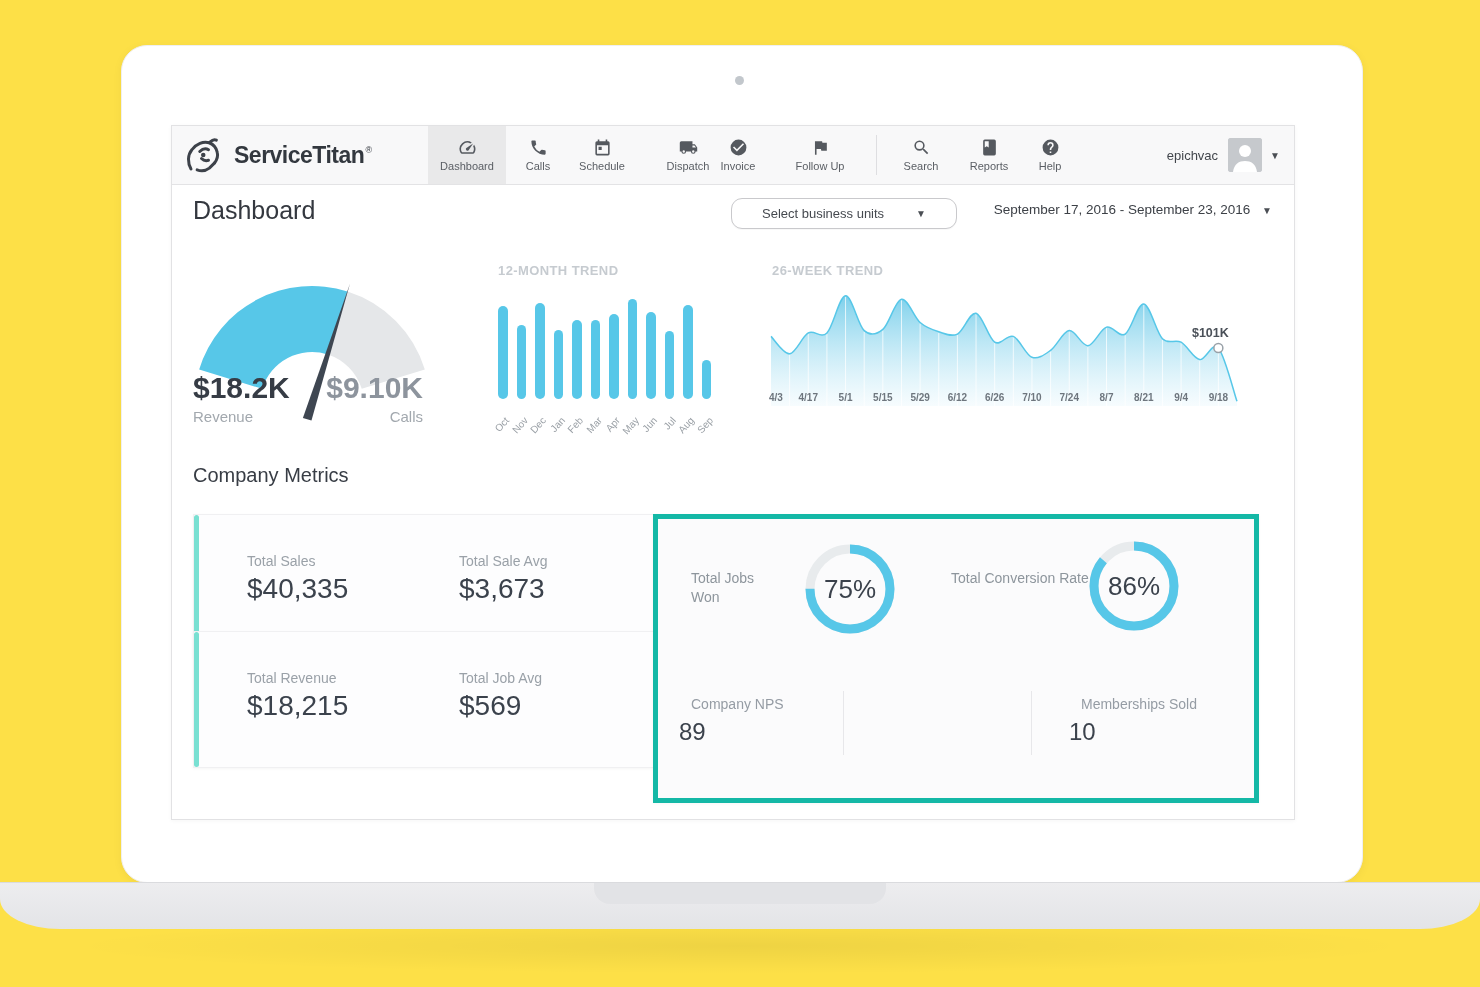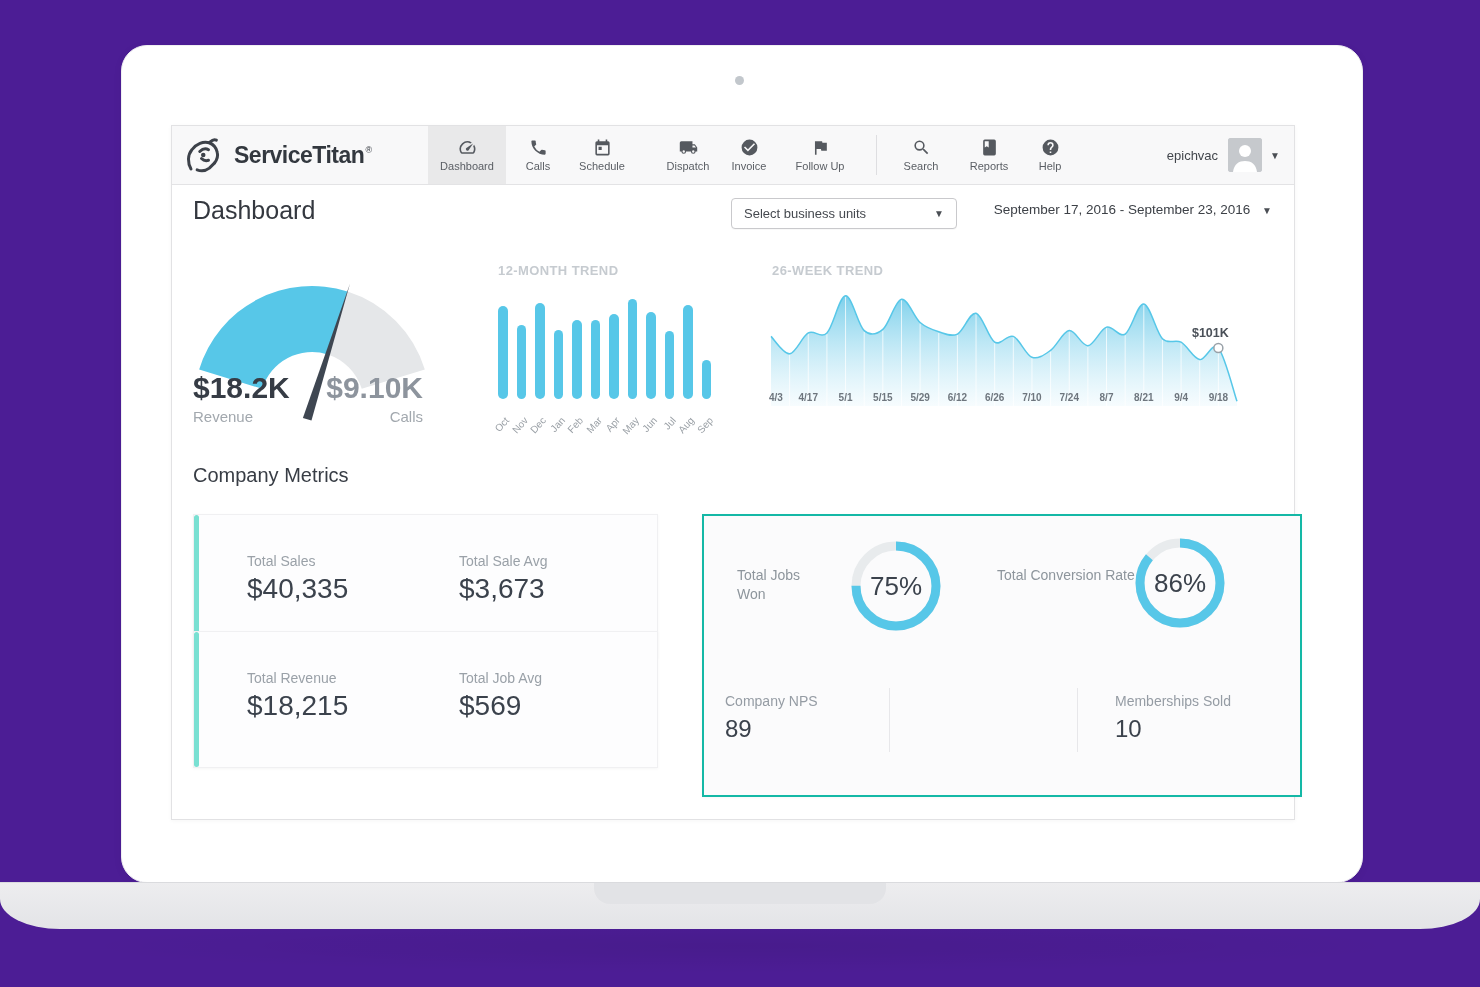--- a/index.html
+++ b/index.html
@@ -1,16 +1,16 @@
 <!DOCTYPE html>
 <html><head>
 <meta charset="utf-8">
 <style>
   html,body{margin:0;padding:0;background:#fff;}
-  .stage{position:relative;width:1480px;height:987px;overflow:hidden;background:#4c1d95;
+  .stage{position:relative;width:1480px;height:987px;overflow:hidden;background:#fde047;
          font-family:"Liberation Sans","DejaVu Sans",sans-serif;color:#3c434d;}
   
   .screen{position:absolute;left:121px;top:45px;width:1240px;height:836px;background:#fff;
           border:1px solid #efeff1;border-radius:26px;box-shadow:0 2px 10px rgba(0,0,0,.05);}
   .camera{position:absolute;left:735px;top:76px;width:9px;height:9px;border-radius:50%;background:#c2c7cc;}
   .base{position:absolute;left:0;top:882px;width:1480px;height:46px;
         background:linear-gradient(#ededef,#e3e4e7);border-top:1px solid #dadbde;
         border-radius:0 0 60px 60px / 0 0 30px 30px;}
   .notch{position:absolute;left:50%;top:0;transform:translateX(-50%);width:292px;height:21px;
          background:#e2e3e6;border-radius:0 0 16px 16px;}
@@ -30,22 +30,22 @@
   .nav-label{font-size:11px;color:#5a5e64;margin-top:3px;}
   .nav-ic{width:19px;height:19px;fill:#55595f;}
   .nav-divider{position:absolute;left:704px;top:9px;width:1px;height:40px;background:#dedee1;}
   .nav-user{position:absolute;right:14px;top:10px;height:38px;display:flex;align-items:center;cursor:pointer;}
   .user-name{font-size:13px;color:#42464c;margin-right:10px;}
   .avatar{width:34px;height:34px;border-radius:3px;overflow:hidden;background:#c6c9cd;}
   .caret{font-size:10px;color:#4a4e54;margin-left:8px;}
   
   .page-title{position:absolute;left:21px;top:70px;font-size:25px;color:#34383f;}
   .bu-select{position:absolute;left:559px;top:72px;width:226px;height:31px;background:#fff;
-             border:1px solid #c9c9cc;border-radius:4px;font-family:inherit;font-size:13px;color:#45494f;
-             text-align:left;padding:0 12px;cursor:pointer;display:flex;align-items:center;justify-content:space-between;
+             border:1px solid #c9c9cc;border-radius:11px;font-family:inherit;font-size:13px;color:#45494f;
+             text-align:left;padding:0 30px;cursor:pointer;display:flex;align-items:center;justify-content:space-between;
              box-shadow:0 1px 1px rgba(0,0,0,.03);}
   .date-range{position:absolute;right:22px;top:76px;font-size:13.5px;color:#3d4147;cursor:pointer;}
   
   .gauge-wrap{position:absolute;left:8px;top:128px;width:264px;height:172px;}
   .gauge-values{position:absolute;left:21px;top:245px;width:230px;display:flex;justify-content:space-between;align-items:flex-end;}
   .gv{display:flex;flex-direction:column;}
   .gv .big{font-size:30px;font-weight:bold;color:#363c45;}
   .gv.missed .big{color:#8d949d;}
   .gv .small{font-size:15px;color:#a2a8ae;margin-top:3px;}
   .gv.missed{text-align:right;}
@@ -60,28 +60,28 @@
   
   .area-wrap{position:absolute;left:595px;top:158px;width:480px;height:130px;}
   
   .section-title{position:absolute;left:21px;top:338px;font-size:20px;color:#383d45;}
   .mcard{position:absolute;left:21px;width:463px;background:#fdfdfe;border:1px solid #f0f0f2;
          box-shadow:0 1px 3px rgba(0,0,0,.04);}
   .mcard .accent{position:absolute;left:0;top:0;width:5px;height:100%;border-radius:3px;}
   .mcol{position:absolute;top:38px;}
   .mcol .mlabel{font-size:14px;color:#9aa1a8;}
   .mcol .mvalue{font-size:28px;color:#3b424c;margin-top:4px;}
-  .rpanel{position:absolute;left:530px;top:388px;width:596px;height:279px;background:#fbfbfc;
-          border:2px solid #14b8a6;box-shadow:0 1px 3px rgba(0,0,0,.03);}
+  .rpanel{position:absolute;left:481px;top:388px;width:596px;height:279px;background:#fbfbfc;
+          border:5px solid #14b8a6;box-shadow:0 1px 3px rgba(0,0,0,.03);}
   .dlabel{position:absolute;font-size:14px;color:#8d959c;line-height:1.35;}
   .donut{position:absolute;width:96px;height:96px;}
   .donut .pct{position:absolute;left:0;top:0;width:96px;height:96px;display:flex;align-items:center;
               justify-content:center;font-size:26px;color:#3b424c;}
   .stat{position:absolute;top:177px;}
-  .stat .slabel{font-size:14px;color:#959ca4;}
+  .stat .slabel{font-size:14px;color:#959ca4;margin-left:12px;}
   .stat .svalue{font-size:24px;color:#3b424c;margin-top:6px;}
   .vdiv{position:absolute;top:172px;width:1px;height:64px;background:#e7e7ea;}
 </style>
 </head>
 <body>
 
 <div class="stage">
 
   <div class="screen"></div>
   <div class="camera"></div>
@@ -122,21 +122,21 @@
             <path d="M19 4h-1V2h-2v2H8V2H6v2H5a2 2 0 0 0-2 2v14a2 2 0 0 0 2 2h14a2 2 0 0 0 2-2V6a2 2 0 0 0-2-2zm0 16H5V9h14v11zM7 11h4v4H7z"></path>
           </svg>
         <span class="nav-label">Schedule</span>
       </div>
       <div class="nav-item" style="left:483px;width:66px;">
         <svg class="nav-ic" viewBox="0 0 24 24">
             <path d="M20 8h-3V4H3a2 2 0 0 0-2 2v11h2a3 3 0 0 0 6 0h6a3 3 0 0 0 6 0h2v-5l-3-4zM6 18.5A1.5 1.5 0 1 1 7.5 17 1.5 1.5 0 0 1 6 18.5zm13.5-9l1.96 2.5H17V9.5h2.5zm-1.5 9A1.5 1.5 0 1 1 19.5 17 1.5 1.5 0 0 1 18 18.5z"></path>
           </svg>
         <span class="nav-label">Dispatch</span>
       </div>
-      <div class="nav-item" style="left:547px;width:60px;text-align:center;">
+      <div class="nav-item" style="left:536px;width:60px;text-align:center;">
         <svg class="nav-ic" viewBox="0 0 24 24">
             <path d="M12 2a10 10 0 1 0 10 10A10 10 0 0 0 12 2zm-2 15l-5-5 1.41-1.41L10 14.17l7.59-7.59L19 8z"></path>
           </svg>
         <span class="nav-label">Invoice</span>
       </div>
       <div class="nav-item" style="left:612px;width:72px;">
         <svg class="nav-ic" viewBox="0 0 24 24">
             <path d="M14.4 6L14 4H5v17h2v-7h5.6l.4 2h7V6z"></path>
           </svg>
         <span class="nav-label">Follow Up</span>

